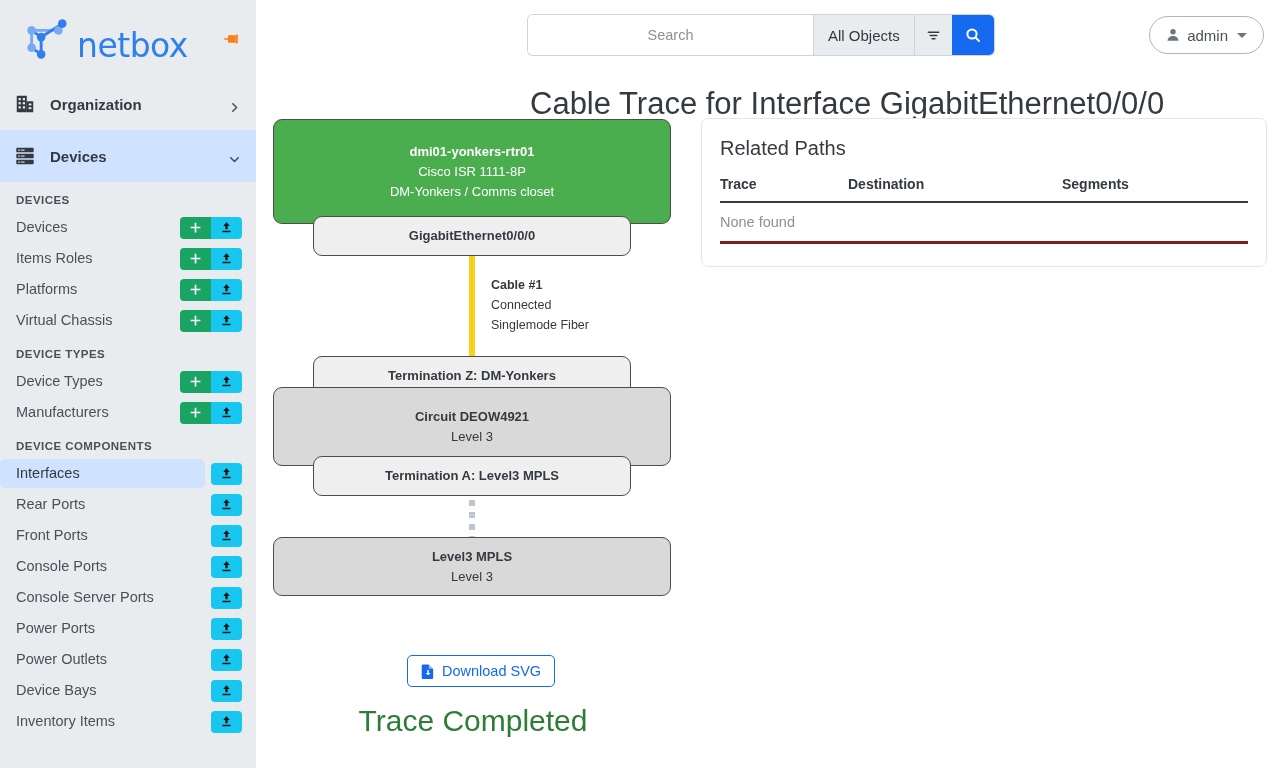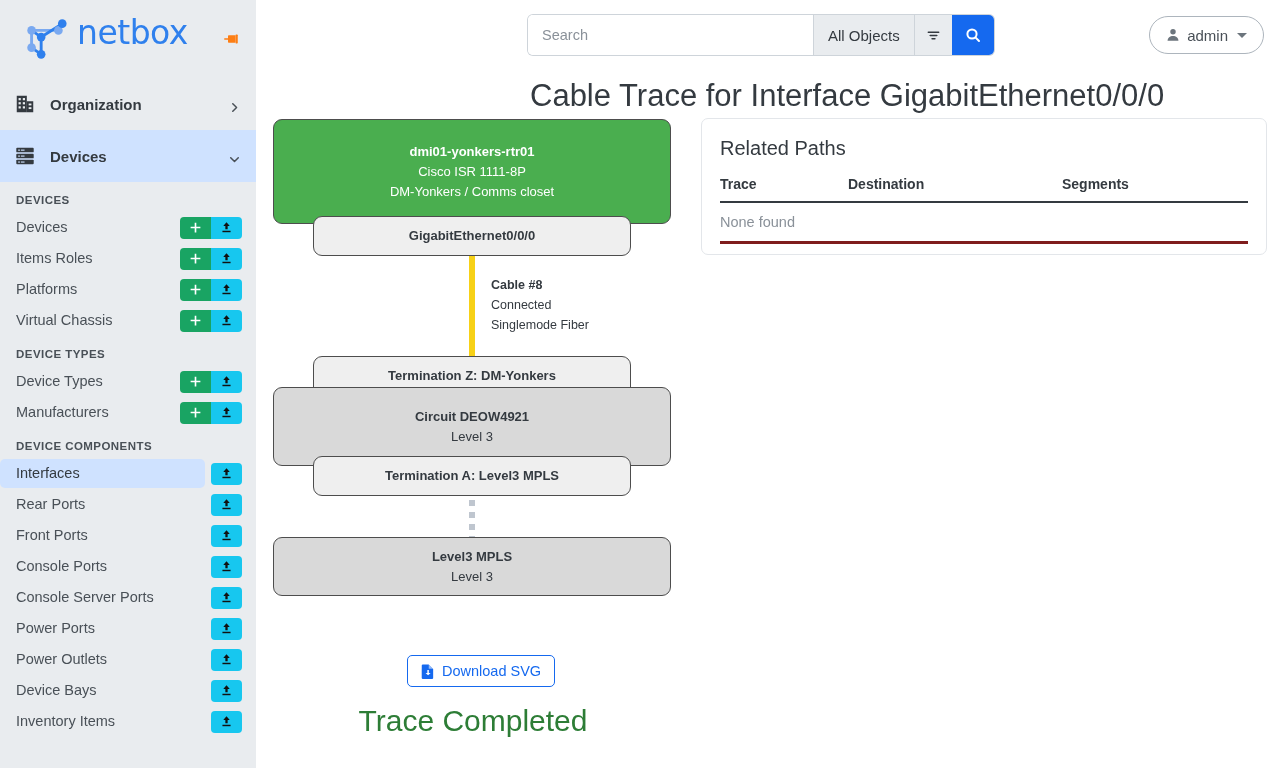--- a/index.html
+++ b/index.html
@@ -23,21 +23,21 @@
     background: #e9ecef;
     overflow: hidden;
     position: relative;
   }
   .brand {
     height: 78px;
     display: flex;
     align-items: center;
     padding: 0 16px 0 20px;
   }
-  .brand-logo { display: flex; align-items: flex-start; gap: 7px; }
+  .brand-logo { display: flex; align-items: flex-end; gap: 7px; }
   .brand-mark { width: 50px; height: 46px; display: block; }
   .brand-word {
     font-size: 33px;
     font-weight: 400;
     color: #2f80ed;
     letter-spacing: -0.5px;
     line-height: 1;
     font-family: "DejaVu Sans", sans-serif;
   }
   .pin-icon { margin-left: auto; width: 18px; height: 18px; display:block; }
@@ -116,20 +116,21 @@
   }
   .search-input {
     width: 285px;
     border: none;
     outline: none;
     padding: 0 14px;
     font-size: 14.5px;
     font-family: "Liberation Sans", sans-serif;
     color: #a21caf;
     background: #fff;
+    text-align: center;
   }
   .search-input::placeholder { color: #8a9199; }
   .sel-objects {
     display: flex; align-items: center; justify-content: center;
     background: #e9ecef;
     padding: 0 14px;
     font-size: 15px;
     color: #343a40;
     border-left: 1px solid #ced4da;
     cursor: pointer;
@@ -172,21 +173,21 @@
     margin-left: 2px;
   }
 
   .page-title {
     font-size: 31px;
     font-weight: 400;
     color: #343a40;
     padding: 6px 0 0 18px;
     margin: 0 0 0 256px;
     position: absolute;
-    top: 72px;
+    top: 80px;
     left: 0;
     white-space: nowrap;
   }
 
   .content {
     position: absolute;
     top: 118px;
     left: 0; right: 0; bottom: 0;
     display: flex;
     padding: 0 16px 0 16px;
@@ -265,21 +266,21 @@
     color: #2d7d36;
     white-space: nowrap;
   }
 
   
   .right-col { flex: 1; padding-left: 28px; }
   .card {
     border: 1px solid #e3e6ea;
     border-radius: 7px;
     background: #fff;
-    padding: 18px 18px 10px 18px;
+    padding: 18px 18px 22px 18px;
     width: 566px;
   }
   .card-title {
     font-size: 20px;
     font-weight: 400;
     color: #343a40;
     margin: 0 0 16px 0;
   }
   table.paths { width: 100%; border-collapse: collapse; }
   table.paths th {
@@ -630,21 +631,21 @@
             <div class="t2">Cisco ISR 1111-8P</div>
             <div class="t2">DM-Yonkers / Comms closet</div>
           </div>
 
           <div class="node term" style="left:40px; top:98px; width:318px; height:40px;">
             <div class="t1">GigabitEthernet0/0/0</div>
           </div>
 
           <div class="cable-line" style="left:196px; top:138px; height:112px;"></div>
           <div class="cable-label" style="left:218px; top:157px;">
-            <div class="cl-strong">Cable #8</div>
+            <div class="cl-strong">Cable #1</div>
             <div>Connected</div>
             <div>Singlemode Fiber</div>
           </div>
 
           <div class="node term" style="left:40px; top:238px; width:318px; height:40px;">
             <div class="t1">Termination Z: DM-Yonkers</div>
           </div>
 
           <div class="node circuit" style="left:0px; top:269px; width:398px; height:79px;">
             <div class="t1">Circuit DEOW4921</div>

